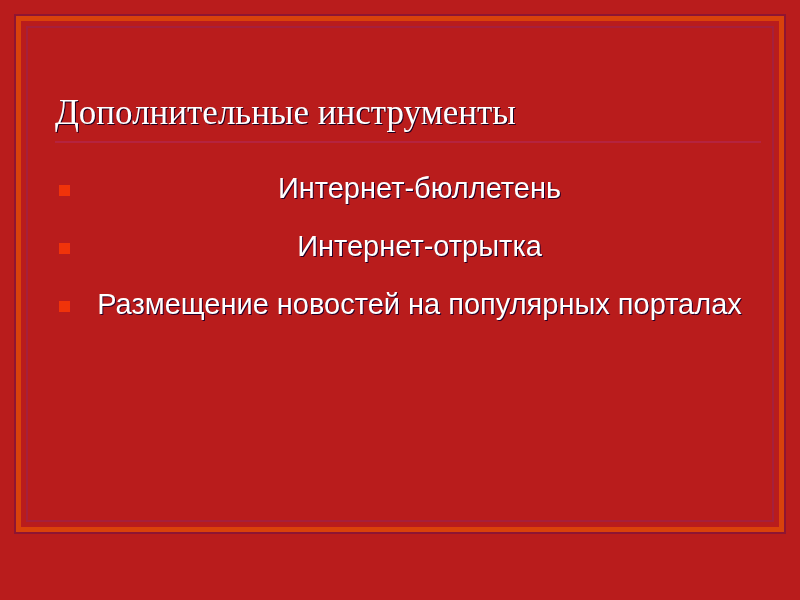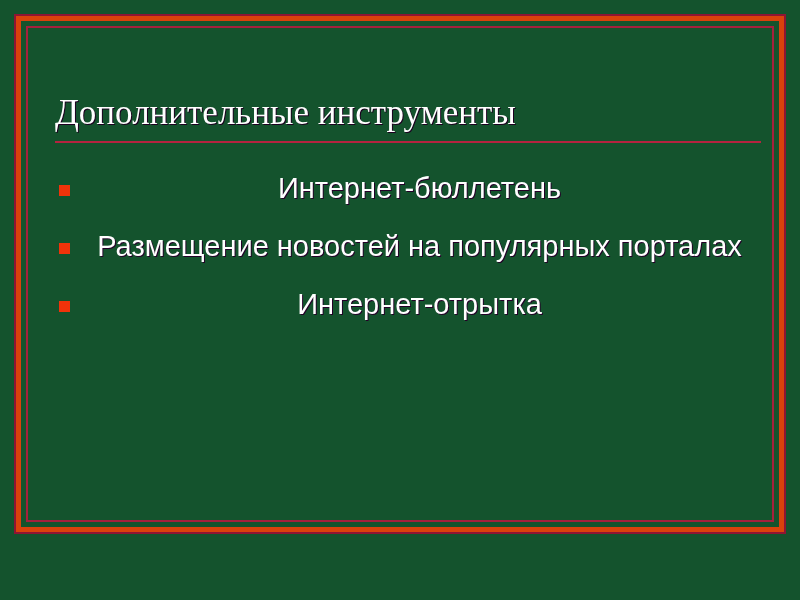--- a/index.html
+++ b/index.html
@@ -11,21 +11,21 @@
     width: 800px;
     height: 600px;
     overflow: hidden;
     font-family: "Liberation Sans", sans-serif;
   }
 
   .slide {
     position: relative;
     width: 800px;
     height: 600px;
-    background: #14532d;
+    background: #b91c1c;
     box-sizing: border-box;
   }
 
   
   .frame-outer {
     position: absolute;
     left: 16px;
     top: 16px;
     width: 768px;
     height: 516px;
@@ -128,21 +128,21 @@
     <div class="title-rule"></div>
   </div>
 
   <ul class="bullet-list">
     <li class="bullet-item">
       <span class="bullet-marker"></span>
       <span class="bullet-text">Интернет-бюллетень</span>
     </li>
     <li class="bullet-item">
       <span class="bullet-marker"></span>
-      <span class="bullet-text">Размещение новостей на популярных порталах</span>
+      <span class="bullet-text">Интернет-отрытка</span>
     </li>
     <li class="bullet-item">
       <span class="bullet-marker"></span>
-      <span class="bullet-text">Интернет-отрытка</span>
+      <span class="bullet-text">Размещение новостей на популярных порталах</span>
     </li>
   </ul>
 
 </div>
 
 </body></html>

